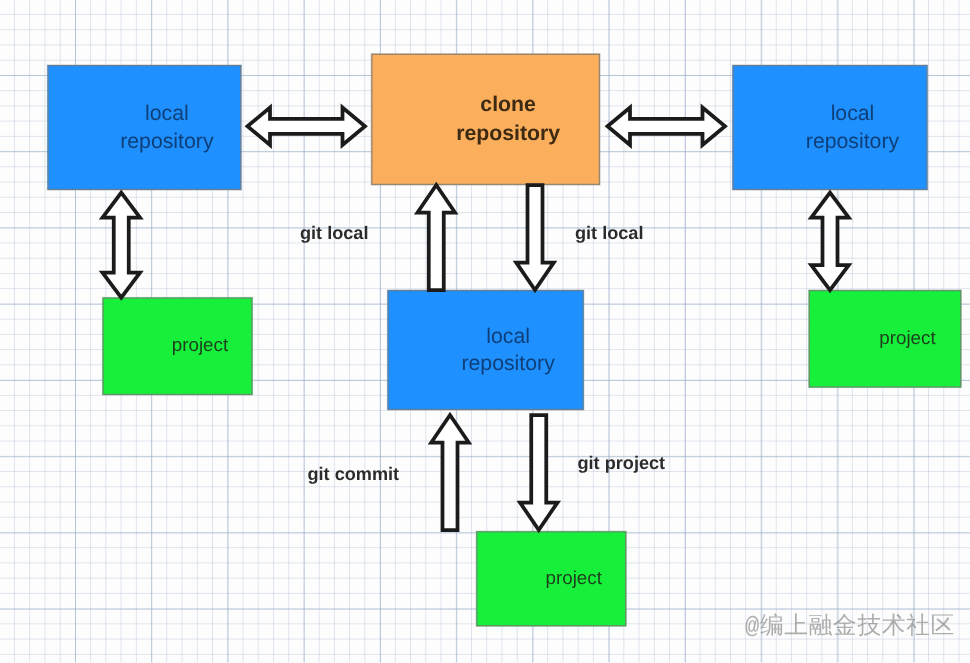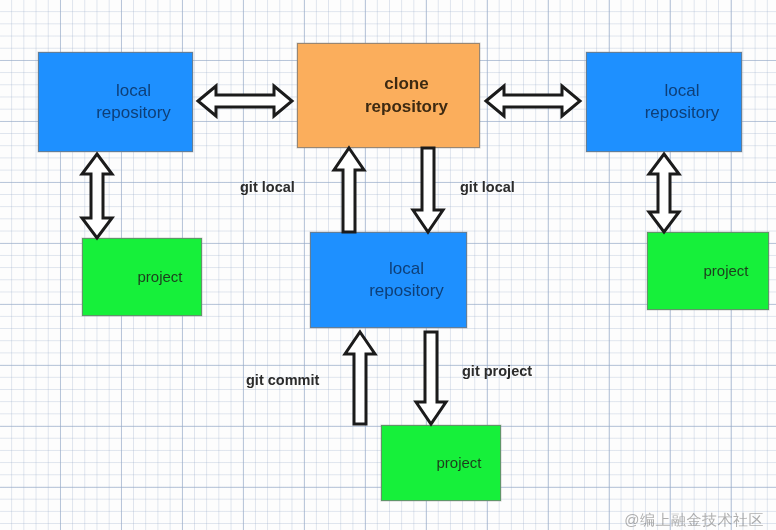--- a/index.html
+++ b/index.html
@@ -88,26 +88,26 @@
     font-size: 14.5px;
     font-weight: bold;
     color: #2b2b2b;
     white-space: nowrap;
   }
 
   
   #watermark {
     position: absolute;
     right: 12px;
-    bottom: 0;
-    font-size: 15px;
+    bottom: 17px;
+    font-size: 19px;
     color: rgba(110,110,110,0.55);
     letter-spacing: 0.5px;
     white-space: nowrap;
-    font-family: Liberation Sans, sans-serif;
+    font-family: Liberation Mono, monospace;
   }
 </style>
 </head>
 <body>
 
 <div id="diagram-canvas">
 
   <div class="node node-blue" style="left:38px; top:52px; width:155px; height:100px;">
     <span class="node-label">
       <span>local</span><br>

